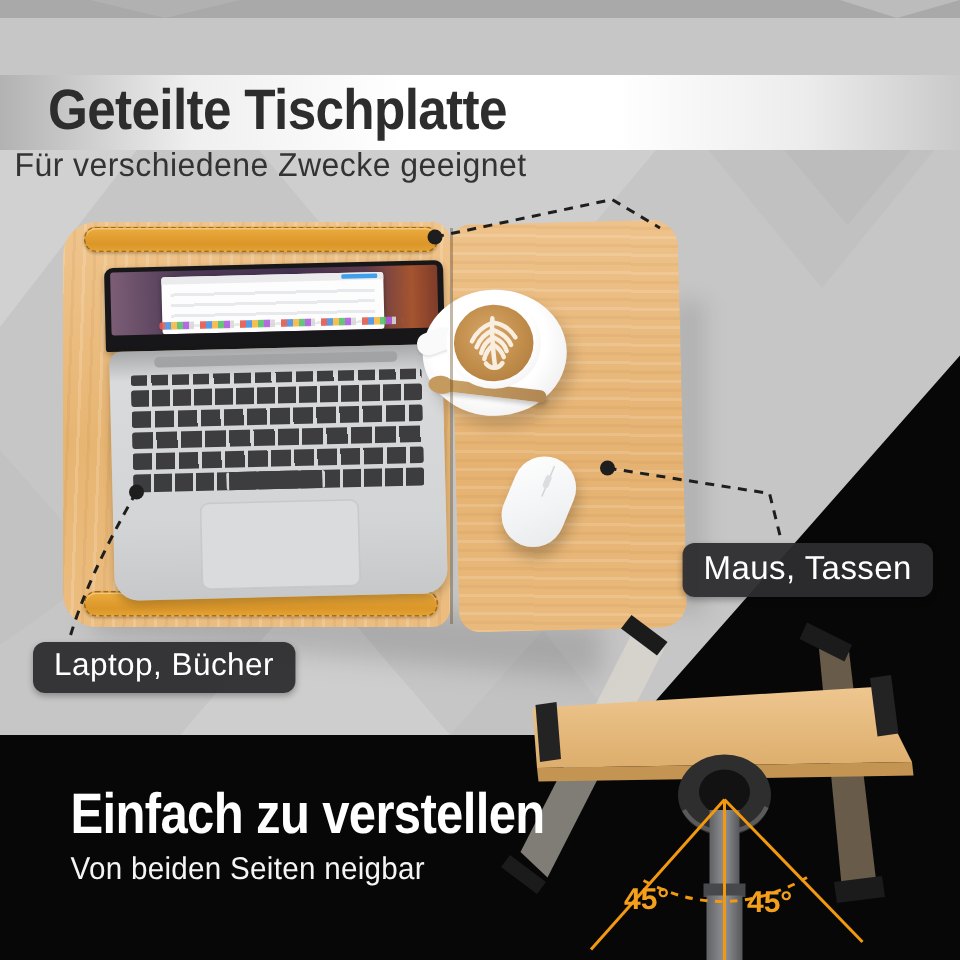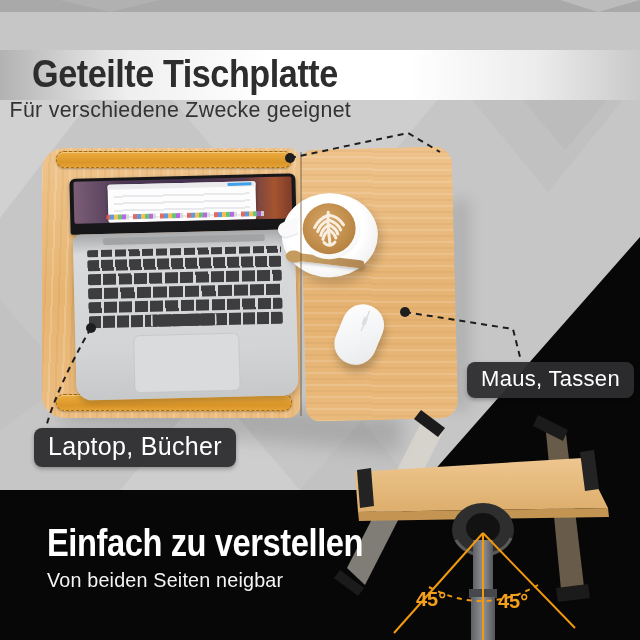--- a/index.html
+++ b/index.html
@@ -104,23 +104,23 @@
   
   .connectors{position:absolute;left:0;top:0;z-index:5;pointer-events:none;}
 
   
   .callout{position:absolute;left:441px;top:100px;width:184px;height:133px;z-index:6;
     background:#ffffff;border:3px solid #242424;border-radius:14px;text-align:center;padding-top:7px;}
   .callout-title{margin:0;font-size:25px;line-height:1.08;font-weight:800;color:#2a2a2a;letter-spacing:-.4px;
     transform:scaleX(.95);}
   .callout-body{margin:3px 2px 0 2px;font-size:15.5px;line-height:1.2;color:#2e2e2e;transform:scaleX(.97);}
   .pill{position:absolute;z-index:6;background:rgba(45,45,47,.95);color:#ffffff;border-radius:8px;
-    padding:4px 14px 6px 14px;font-size:22px;letter-spacing:.3px;box-shadow:0 2px 4px rgba(0,0,0,.3);margin-left:12px;}
+    padding:4px 14px 6px 14px;font-size:22px;letter-spacing:.3px;box-shadow:0 2px 4px rgba(0,0,0,.3);}
   .pill-right{left:455px;top:362px;}
-  .pill-left{left:22px;top:428px;font-size:25px;}
+  .pill-left{left:22px;top:428px;font-size:21px;}
 
   
   .bottom-title{position:absolute;left:47px;top:522px;margin:0;z-index:6;color:#ffffff;
     font-size:38px;font-weight:800;letter-spacing:-.5px;transform:scaleX(.86);transform-origin:0 0;}
   .bottom-subtitle{position:absolute;left:47px;top:568px;margin:0;z-index:6;color:#f4f4f4;
     font-size:21px;letter-spacing:.2px;transform:scaleX(.94);transform-origin:0 0;}
 
   
   .tilt-svg{position:absolute;left:330px;top:390px;z-index:4;}
   .angle-text{font-family:"Liberation Sans","DejaVu Sans",sans-serif;font-size:20px;font-weight:700;fill:#f5a01c;}

